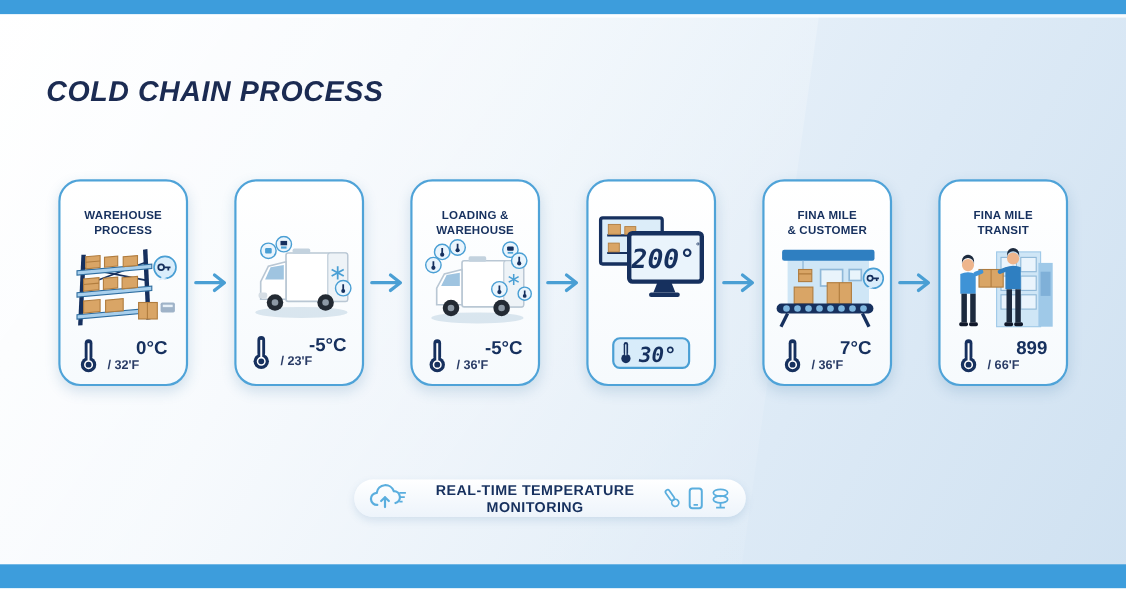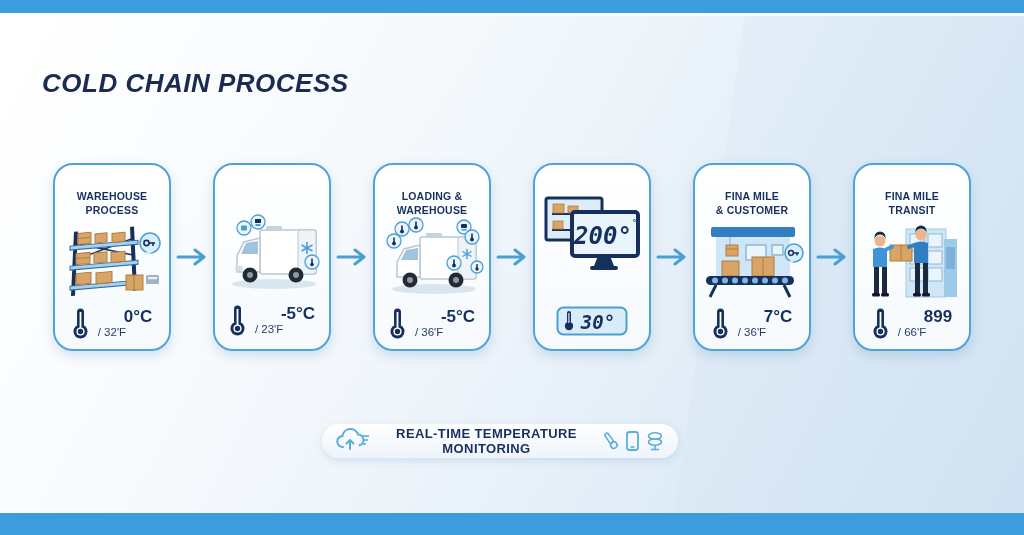--- a/index.html
+++ b/index.html
@@ -20,23 +20,23 @@
     border:2px solid #4fa3d8;border-radius:20px;
     box-shadow:0 5px 12px rgba(47,110,160,.18);
     display:flex;flex-direction:column;align-items:center;padding-top:25px;}
   .arrow{flex:1 1 auto;display:flex;align-items:center;justify-content:center;}
   .card-title{height:30px;font-size:10.5px;font-weight:bold;color:#16305e;
     text-align:center;line-height:1.3;letter-spacing:.2px;}
   .illu{width:104px;height:90px;display:flex;align-items:center;justify-content:center;text-align:center;}
   .temp{display:flex;align-items:center;gap:7px;margin-top:auto;margin-bottom:13px;}
   .temp-values{display:flex;flex-direction:column;line-height:1.05;}
   .temp-c{font-size:17px;font-weight:bold;color:#16305e;margin-left:28px;}
-  .temp-f{font-size:11.5px;font-weight:normal;color:#2a3c66;padding-left:2px;}
+  .temp-f{font-size:11.5px;font-weight:bold;color:#2a3c66;padding-left:2px;}
   .digital{font-family:"DejaVu Sans Mono",monospace;font-weight:bold;font-style:italic;fill:#16305e;}
-  .banner{position:absolute;left:322px;top:424px;width:356px;height:34px;box-sizing:border-box;
+  .banner{position:absolute;left:322px;top:436px;width:356px;height:34px;box-sizing:border-box;
     border-radius:17px;background:linear-gradient(180deg,#ffffff 0%,#edf4fb 100%);
     box-shadow:0 3px 8px rgba(47,110,160,.15);
     display:flex;align-items:center;padding:0 13px;}
   .banner-label{flex:1;text-align:center;font-size:13px;font-weight:bold;color:#16305e;letter-spacing:.4px;}
   .icon-group{display:flex;align-items:center;gap:5px;}
 </style>
 </head>
 <body>
 
 <div class="canvas">

